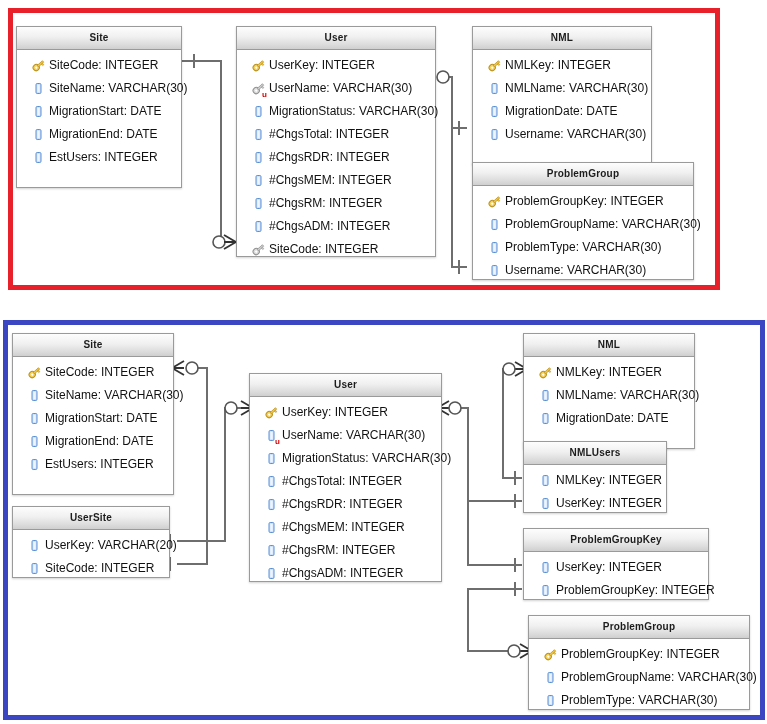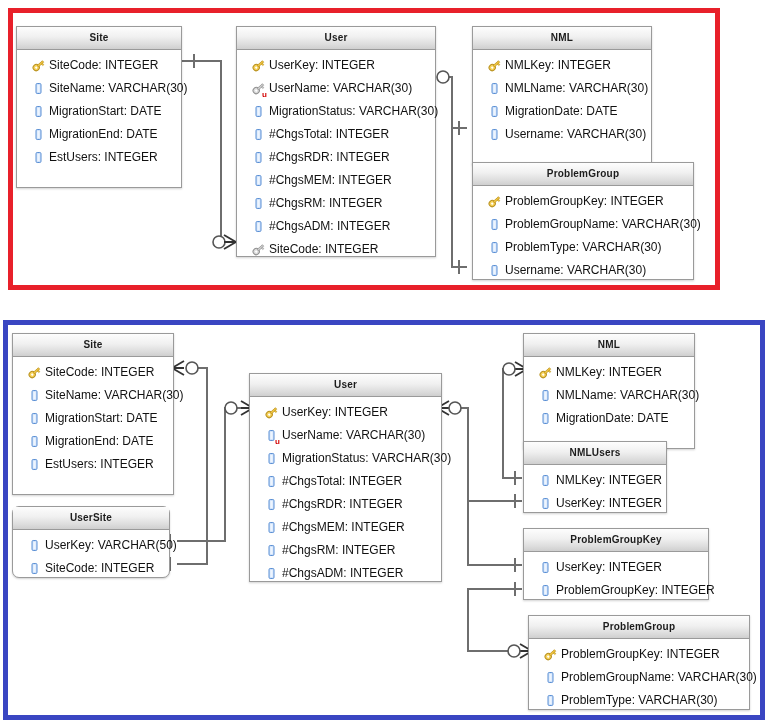--- a/index.html
+++ b/index.html
@@ -413,31 +413,31 @@
             <svg width="15" height="15" viewBox="0 0 15 15">
               <rect x="5" y="2.5" width="5" height="10" rx="1.2" fill="#cfe2fb" stroke="#5a8fd4" stroke-width="1"></rect>
               <rect x="6.4" y="4" width="2.2" height="7" fill="#eef5fe"></rect>
             </svg>
           </span>
         <span class="txt">EstUsers: INTEGER</span>
         </div>
     </div>
   </div>
 
-  <div class="tbl" style="left:12px;top:506px;width:158px;height:72px;border-radius:7px;">
+  <div class="tbl" style="left:12px;top:506px;width:158px;height:72px;">
     <div class="tbl-head">UserSite</div>
     <div class="tbl-body">
       <div class="attr">
         <span class="ico">
             <svg width="15" height="15" viewBox="0 0 15 15">
               <rect x="5" y="2.5" width="5" height="10" rx="1.2" fill="#cfe2fb" stroke="#5a8fd4" stroke-width="1"></rect>
               <rect x="6.4" y="4" width="2.2" height="7" fill="#eef5fe"></rect>
             </svg>
           </span>
-        <span class="txt">UserKey: VARCHAR(50)</span>
+        <span class="txt">UserKey: VARCHAR(20)</span>
         </div>
       <div class="attr">
         <span class="ico">
             <svg width="15" height="15" viewBox="0 0 15 15">
               <rect x="5" y="2.5" width="5" height="10" rx="1.2" fill="#cfe2fb" stroke="#5a8fd4" stroke-width="1"></rect>
               <rect x="6.4" y="4" width="2.2" height="7" fill="#eef5fe"></rect>
             </svg>
           </span>
         <span class="txt">SiteCode: INTEGER</span>
         </div>

